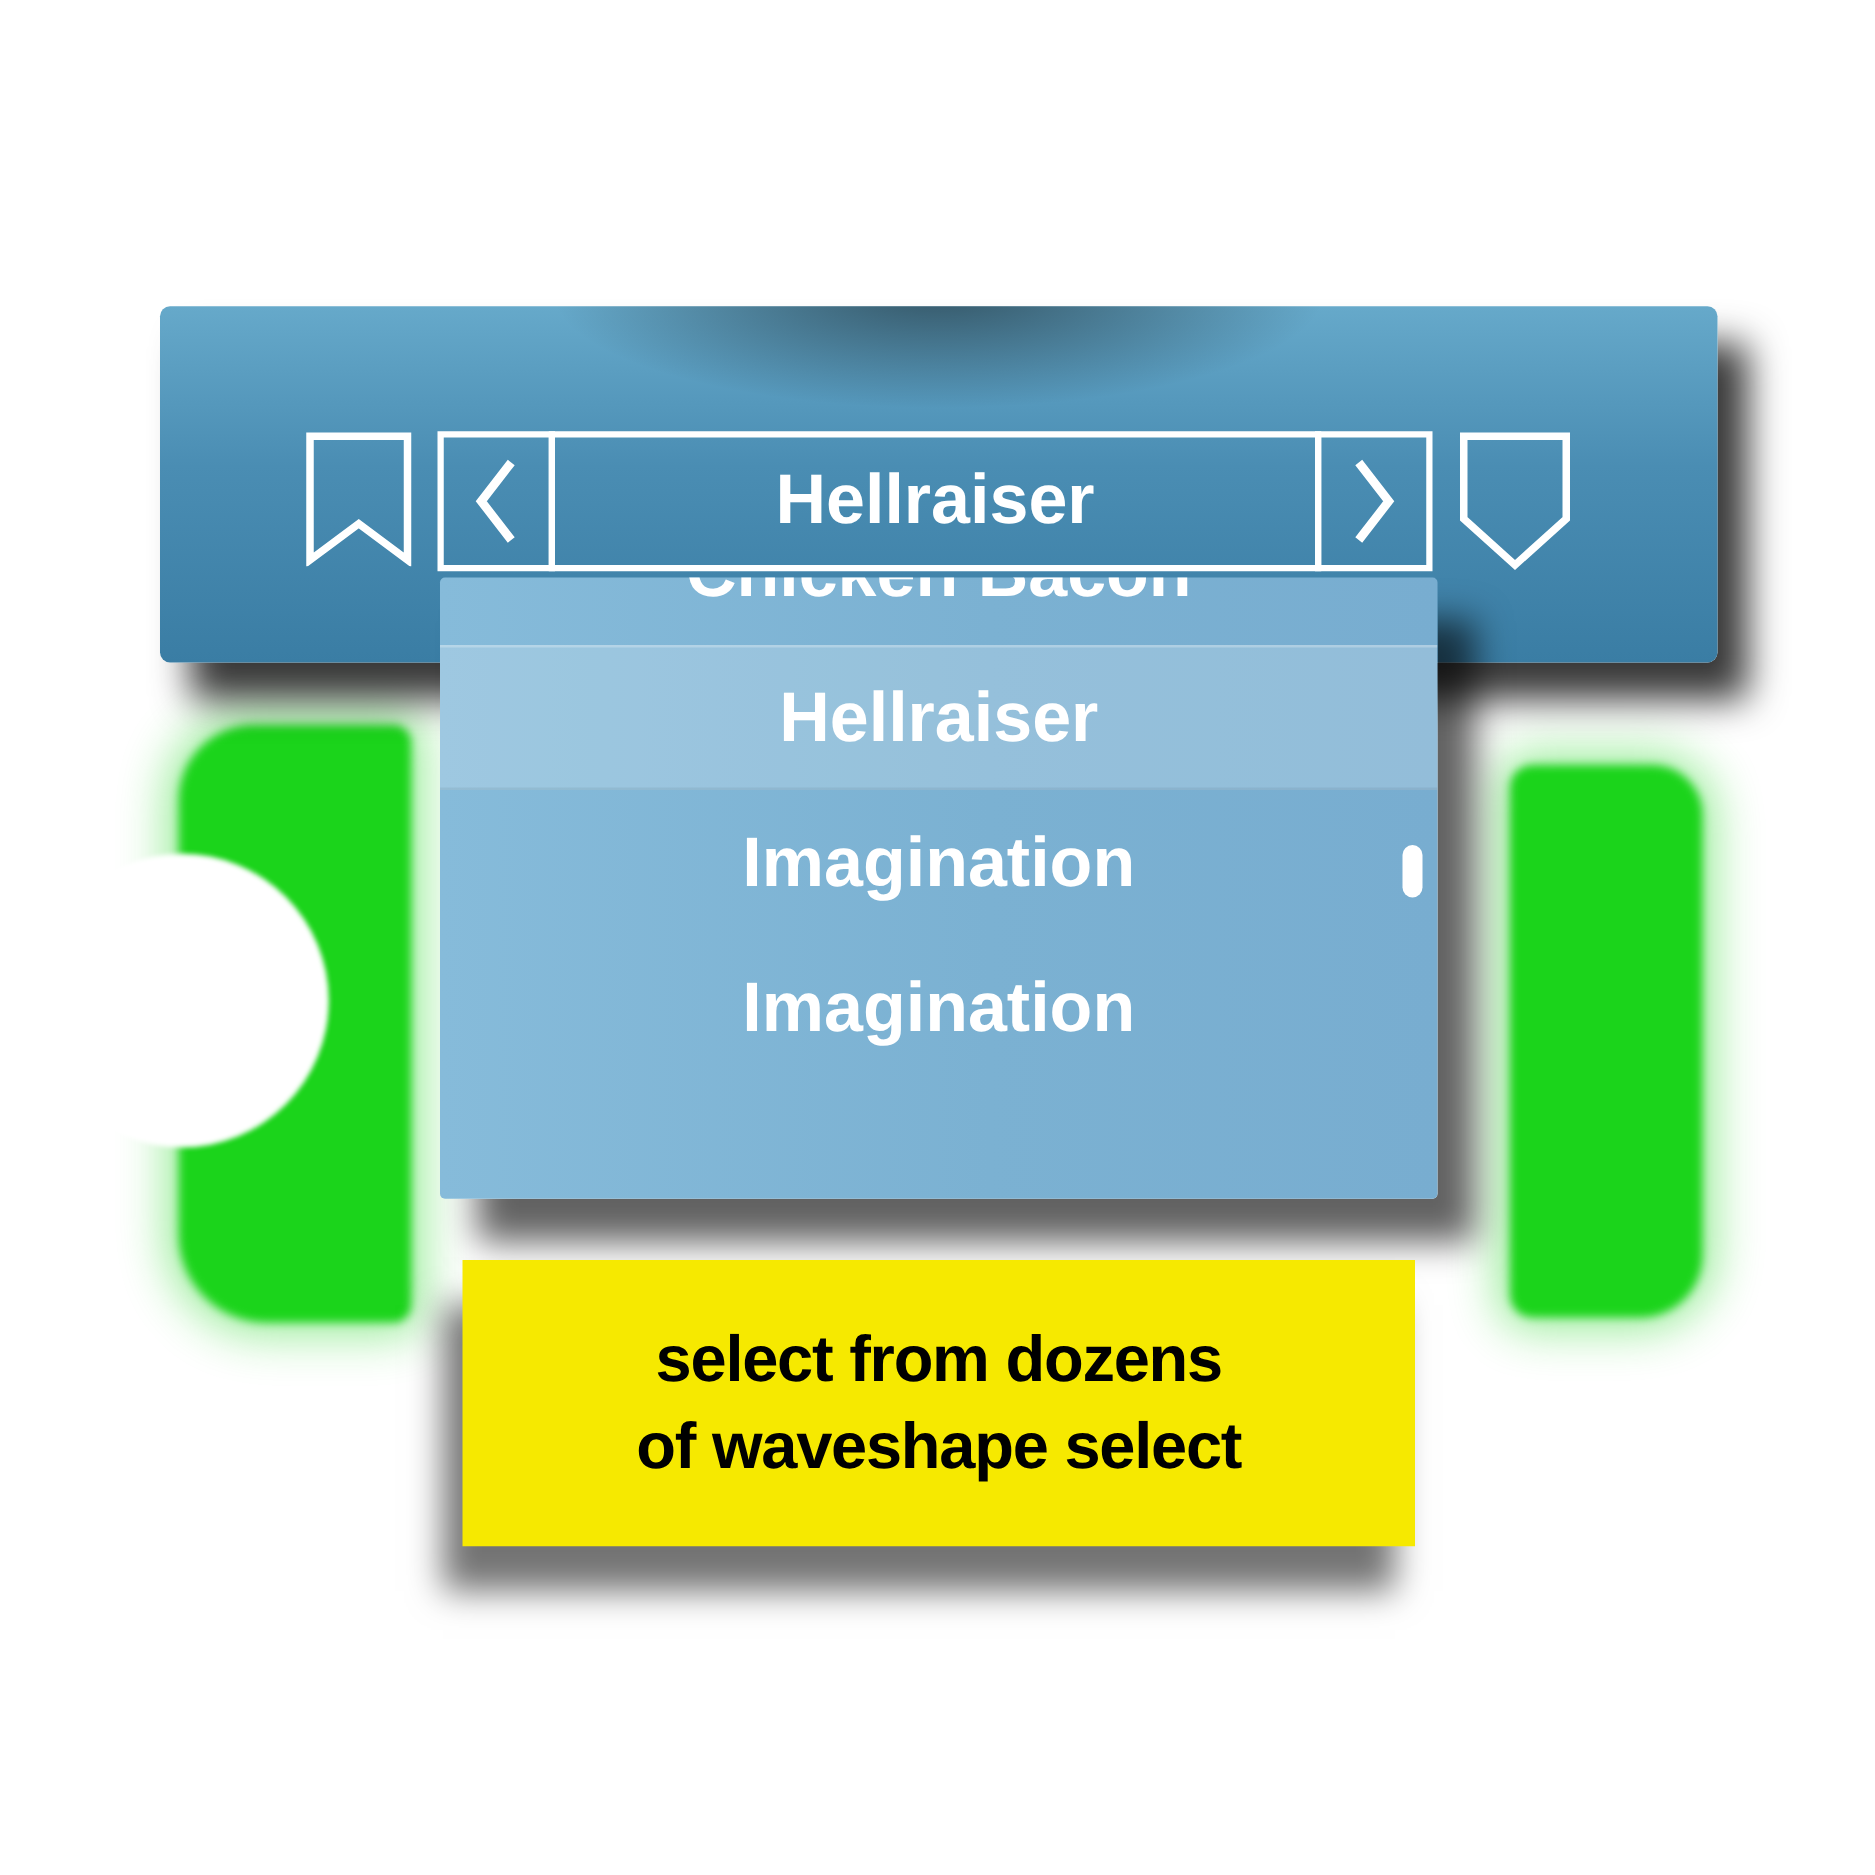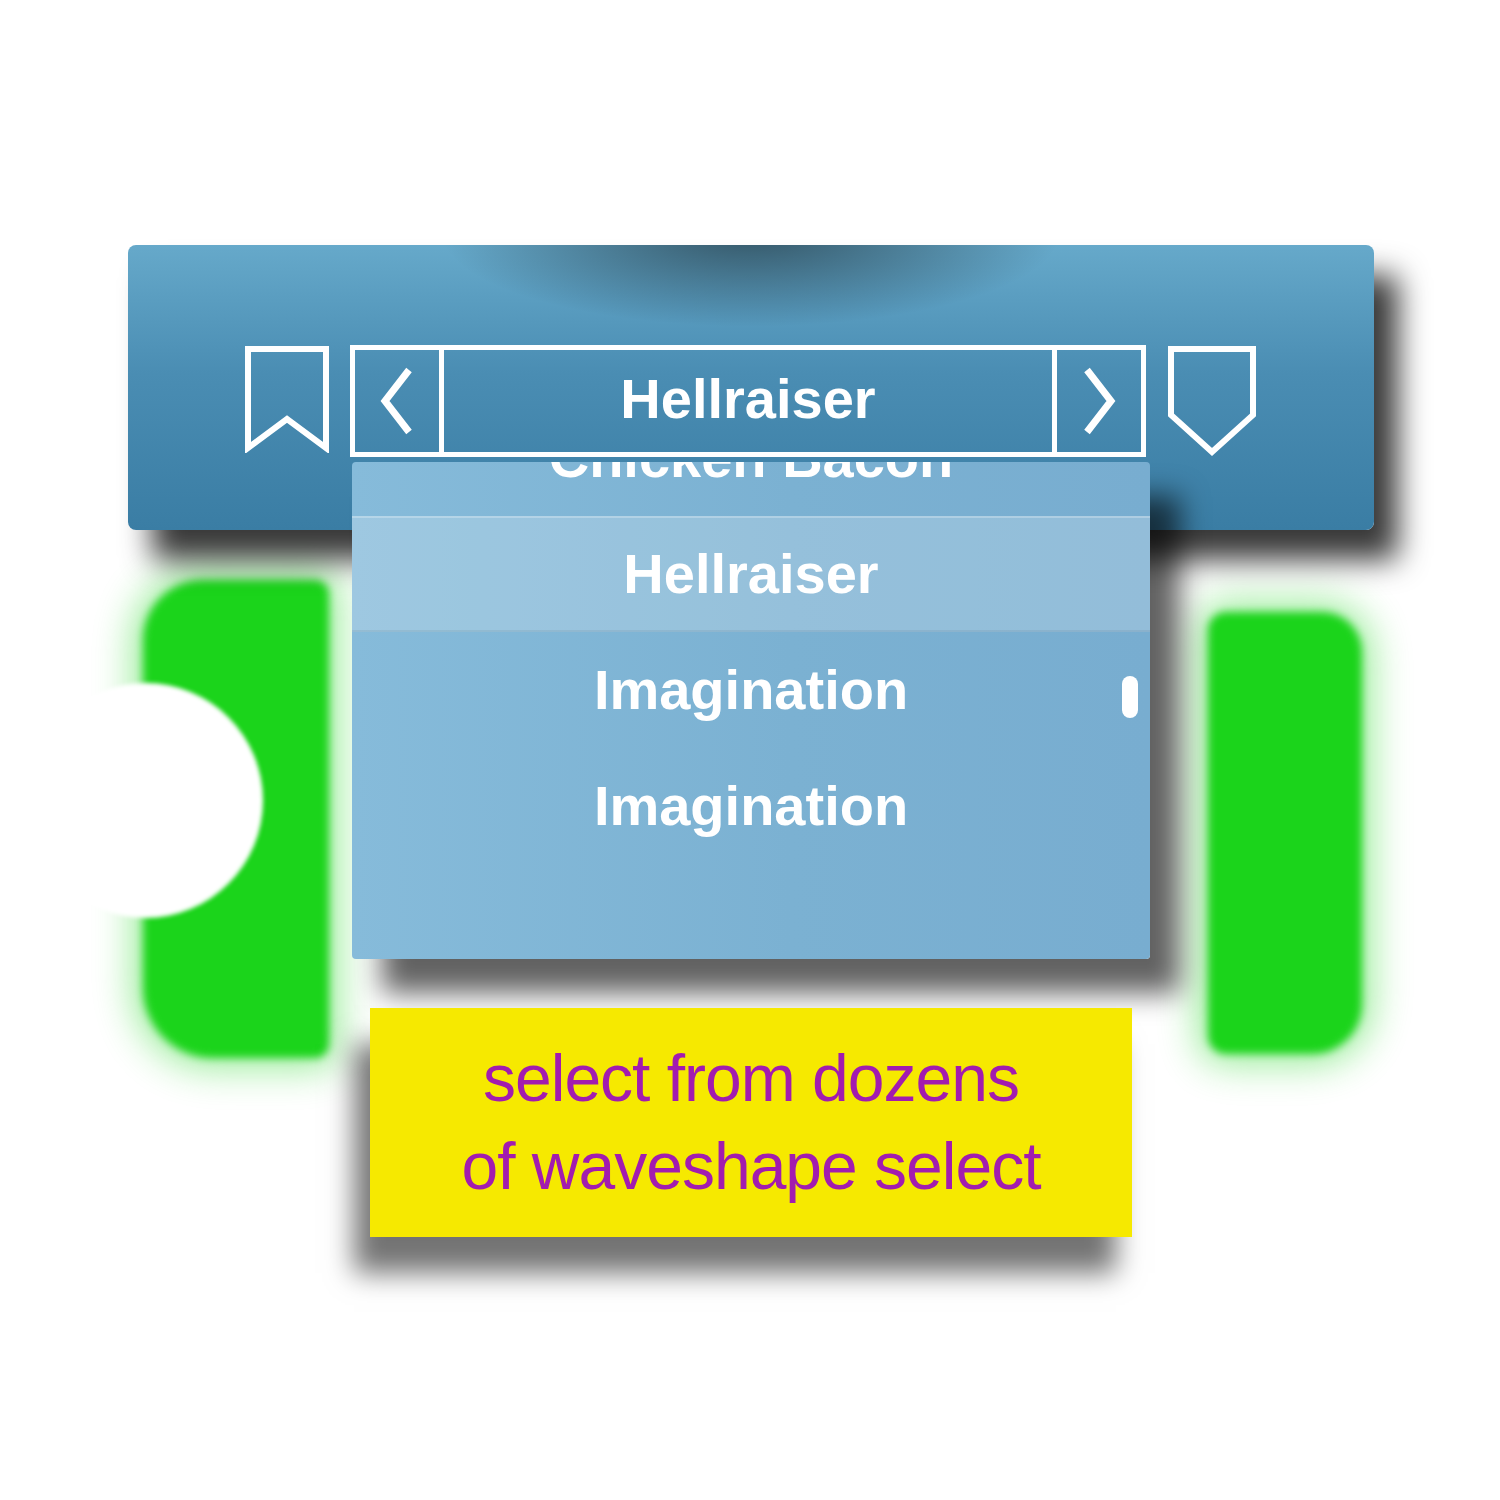--- a/index.html
+++ b/index.html
@@ -130,23 +130,23 @@
     left: 370px; top: 1008px;
     width: 762px; height: 229px;
     background: #f6e900;
     box-shadow: -16px 36px 26px rgba(0, 0, 0, 0.55);
     display: flex;
     flex-direction: column;
     align-items: center;
     justify-content: center;
   }
   .caption-line {
-    font-size: 66px;
-    font-weight: 400;
-    color: #a21caf;
+    font-size: 52px;
+    font-weight: 700;
+    color: #000000;
     line-height: 1.32;
     letter-spacing: -1px;
   }
 
   svg { display: block; }
 </style>
 </head>
 <body>
 
 <div class="stage">

